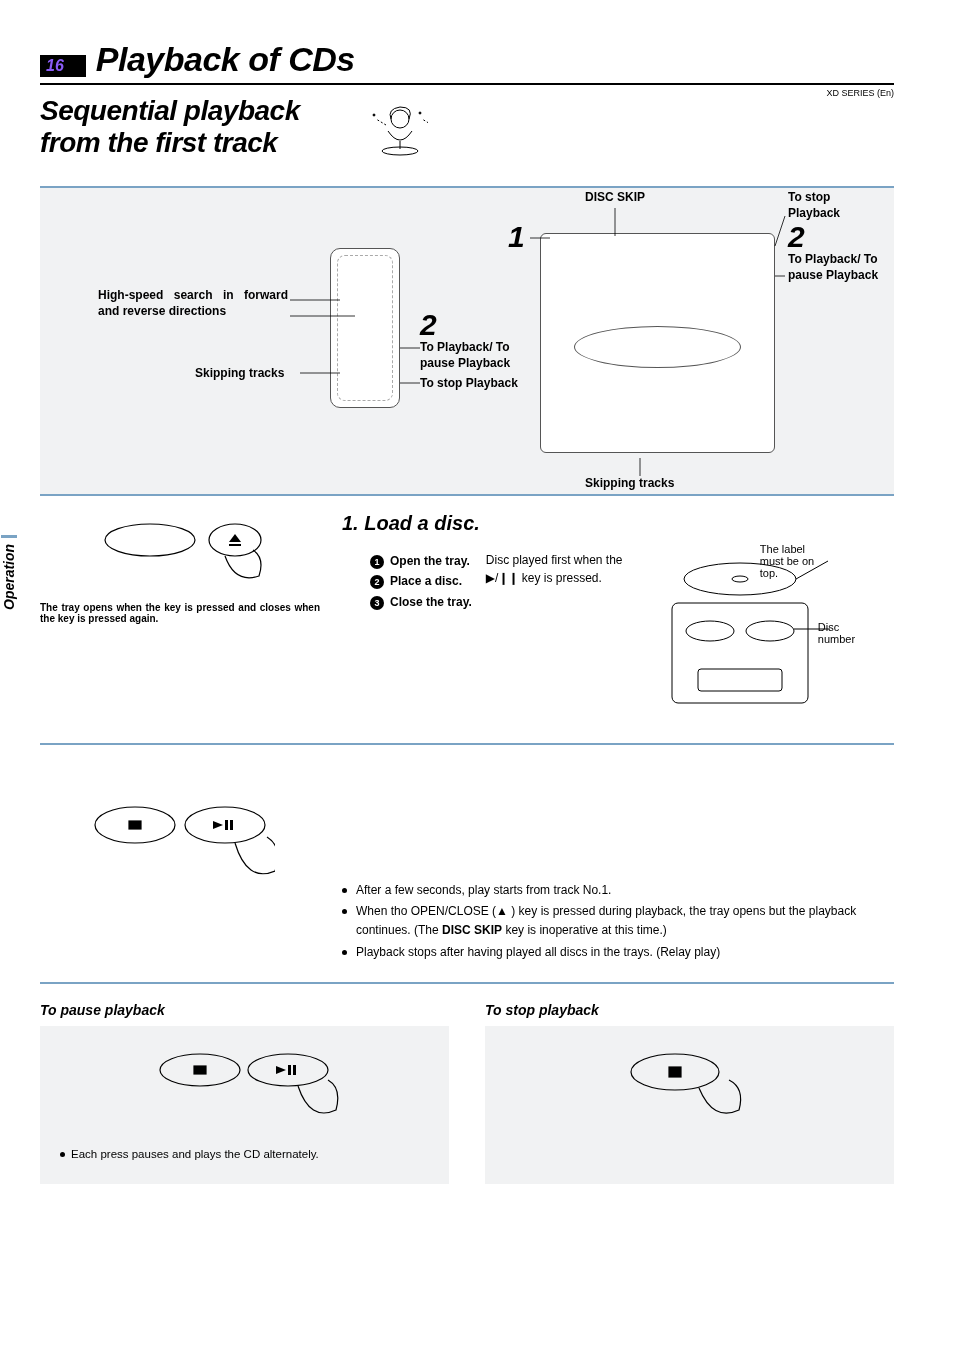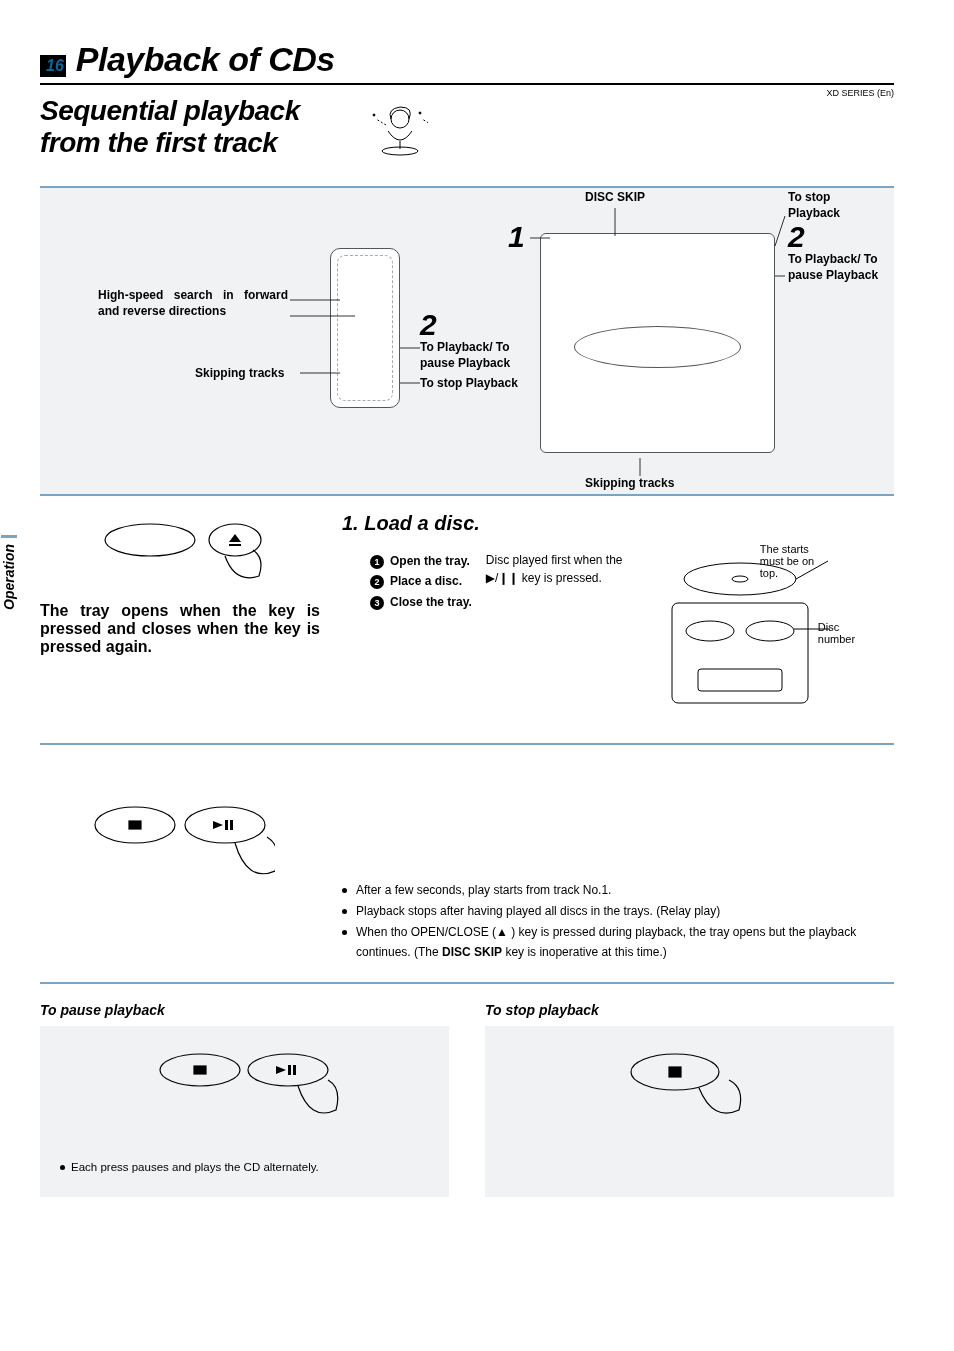--- a/index.html
+++ b/index.html
@@ -14,25 +14,25 @@
   }
   .page-header {
     display: flex;
     align-items: baseline;
     border-bottom: 2px solid #000;
     padding-bottom: 4px;
     margin-bottom: 10px;
   }
   .page-num-box {
     background: #000;
-    color: #0369a1;
+    color: #8b5cf6;
     font-weight: bold;
     font-style: italic;
     font-size: 16px;
-    padding: 2px 2px 2px 6px;
+    padding: 2px 22px 2px 6px;
     margin-right: 10px;
   }
   .chapter-title {
     font-style: italic;
     font-weight: bold;
     font-size: 34px;
     letter-spacing: -0.5px;
     text-align: center;
   }
   .top-row {
@@ -150,21 +150,21 @@
   }
   .step-left {
     flex: 0 0 280px;
     font-size: 11px;
     text-align: center;
   }
   .step-left .caption {
     font-weight: bold;
     margin-top: 10px;
     text-align: justify;
-    font-size: 16px;
+    font-size: 10px;
   }
   .step-right {
     flex: 1;
   }
   .step-heading {
     font-style: italic;
     font-weight: bold;
     font-size: 20px;
     margin-bottom: 16px;
   }
@@ -250,21 +250,21 @@
   .twocol h4 {
     font-style: italic;
     font-size: 14px;
     margin-bottom: 0;
     background: #fff;
     margin: -14px -20px 14px -20px;
     padding-bottom: 8px;
   }
   .press-note {
     font-size: 11.5px;
-    margin-top: 31px;
+    margin-top: 18px;
   }
   .press-note::before {
     content: "";
     display: inline-block;
     width: 5px; height: 5px; background:#000; border-radius:50%;
     margin-right: 6px; vertical-align: middle;
   }
   .eject-sym { font-family: Arial; }
 </style>
 </head>
@@ -365,21 +365,21 @@
             <ellipse cx="90" cy="28" rx="56" ry="16"></ellipse>
             <ellipse cx="90" cy="28" rx="8" ry="3"></ellipse>
             <rect x="22" y="52" width="136" height="100" rx="6"></rect>
             <ellipse cx="60" cy="80" rx="24" ry="10"></ellipse>
             <ellipse cx="120" cy="80" rx="24" ry="10"></ellipse>
             <rect x="48" y="118" width="84" height="22" rx="3"></rect>
             <line x1="146" y1="28" x2="178" y2="10"></line>
             <line x1="144" y1="78" x2="180" y2="78"></line>
           </g>
         </svg>
-        <span class="anno" style="left:110px; top:-8px;">The starts must be on top.</span>
+        <span class="anno" style="left:110px; top:-8px;">The label must be on top.</span>
         <span class="anno" style="left:168px; top:70px;">Disc number</span>
       </div>
     </div>
   </div>
 </div>
 
 <div class="step-block">
   <div class="step-left">
     <svg class="hand-svg" width="190" height="120" style="margin-top:30px;">
       <g fill="none" stroke="#000" stroke-width="1.2">
@@ -389,24 +389,24 @@
         <polygon points="128,30 138,34 128,38" fill="#000" stroke="none"></polygon>
         <rect x="140" y="29" width="3" height="10" fill="#000" stroke="none"></rect>
         <rect x="145" y="29" width="3" height="10" fill="#000" stroke="none"></rect>
         <path d="M150 52 q12 40 40 28 q8 -24 -8 -34"></path>
       </g>
     </svg>
   </div>
   <div class="step-right">
     <ul class="bullets" style="margin-top:120px;">
       <li>After a few seconds, play starts from track No.1.</li>
-      <li>Playback stops after having played all discs in the trays. (Relay play)</li>
       <li>
         <span>When tho OPEN/CLOSE (</span><span class="eject-sym">▲</span><span> ) key is pressed during playback, the tray opens but the playback continues. (The </span><b>DISC SKIP</b><span> key is inoperative at this time.)</span>
       </li>
+      <li>Playback stops after having played all discs in the trays. (Relay play)</li>
     </ul>
   </div>
 </div>
 
 <div class="twocol">
   <div>
     <h4>To pause playback</h4>
     <svg class="hand-svg" width="190" height="90">
       <g fill="none" stroke="#000" stroke-width="1.2">
         <ellipse cx="50" cy="30" rx="40" ry="16"></ellipse>

